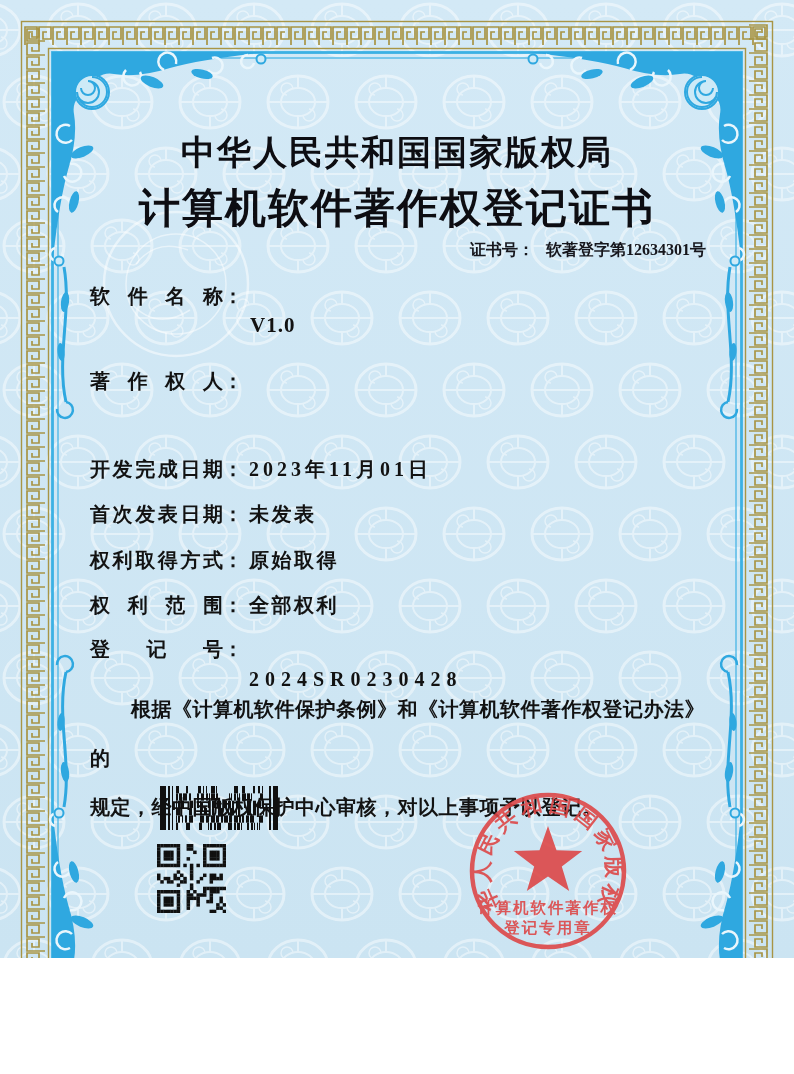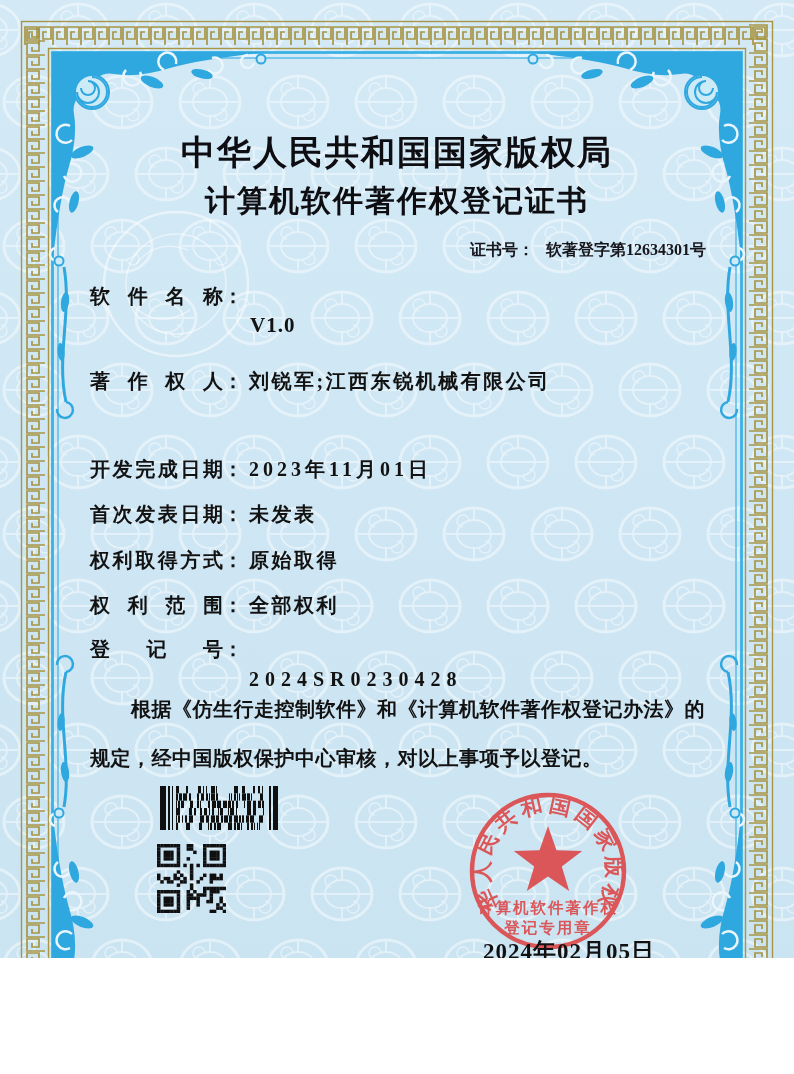--- a/index.html
+++ b/index.html
@@ -13,21 +13,21 @@
   }
   svg{display:block;}
   .bg-svg{position:absolute;left:0;top:0;z-index:0;}
   .content{position:absolute;left:0;top:0;width:100%;height:100%;z-index:1;}
   .authority{
     position:absolute;left:0;right:0;top:130px;
     text-align:center;font-size:34px;font-weight:bold;letter-spacing:2px;color:#0d0d12;
   }
   .cert-title{
     position:absolute;left:0;right:0;top:181px;
-    text-align:center;font-size:30px;font-weight:bold;letter-spacing:2px;color:#0d0d12;
+    text-align:center;font-size:41px;font-weight:bold;letter-spacing:2px;color:#0d0d12;
   }
   .cert-no{
     position:absolute;right:88px;top:240px;
     display:flex;gap:12px;font-size:16px;font-weight:bold;color:#16161c;justify-content:flex-end;
   }
   .row{
     position:absolute;left:90px;height:24px;
     display:flex;align-items:flex-start;
     font-size:20px;font-weight:bold;white-space:nowrap;
   }
@@ -548,21 +548,20 @@
     <div class="vline2">V1.0</div>
 
     <div class="row" style="top:368px">
       <span class="jlabel">
           <span>著</span>
           <span>作</span>
           <span>权</span>
           <span>人</span>
         </span>
         <span class="colon">：</span>
-        <span class="val">刘锐军;江西东锐机械有限公司</span>
     </div>
 
     <div class="row" style="top:456px">
       <span class="jlabel">
           <span>开</span>
           <span>发</span>
           <span>完</span>
           <span>成</span>
           <span>日</span>
           <span>期</span>
@@ -612,21 +611,21 @@
       <span class="jlabel">
           <span>登</span>
           <span>记</span>
           <span>号</span>
         </span>
         <span class="colon">：</span>
         <span class="val v6">2024SR0230428</span>
     </div>
 
     <div class="statement">
-      <div class="l1">根据《仿生行走控制软件》和《计算机软件著作权登记办法》的</div>
+      <div class="l1">根据《计算机软件保护条例》和《计算机软件著作权登记办法》的</div>
       <div class="l2">规定，经中国版权保护中心审核，对以上事项予以登记。</div>
     </div>
 
     <div class="barcode-box">
       <svg id="barcode" width="118" height="44" viewBox="0 0 118 44">
           <rect x="0" y="0" width="6" height="44" fill="#101010"></rect>
           <rect x="8" y="0" width="2" height="44" fill="#101010"></rect>
           <rect x="12" y="0" width="1" height="44" fill="#101010"></rect>
           <rect x="109" y="0" width="2" height="44" fill="#101010"></rect>
           <rect x="113" y="0" width="5" height="44" fill="#101010"></rect>
@@ -924,15 +923,14 @@
       <path id="ringpath" d="M -53,26 A 59 59 0 1 1 53,26" fill="none" stroke="none"></path>
       <text font-size="21.5" font-weight="bold" letter-spacing="4.5" fill="#dd4343" font-family="Liberation Serif, serif" text-anchor="middle">
         <textPath href="#ringpath" startOffset="50%">中华人民共和国国家版权局</textPath>
       </text>
       <polygon fill="#dd4343" transform="translate(0,-9)" points="0,-36 8.5,-11.7 34.2,-11.1 13.8,4.5 21.2,29.1 0,14.5 -21.2,29.1 -13.8,4.5 -34.2,-11.1 -8.5,-11.7"></polygon>
       <text x="0" y="42" font-size="15.5" font-weight="bold" letter-spacing="2" fill="#dd4343" font-family="Liberation Serif, serif" text-anchor="middle">计算机软件著作权</text>
       <text x="0" y="62" font-size="15.5" font-weight="bold" letter-spacing="2" fill="#dd4343" font-family="Liberation Serif, serif" text-anchor="middle">登记专用章</text>
     </svg>
   </div>
 
-  <div class="issue-date">2024年02月05日</div>
 
 </div>
 
 </body></html>

